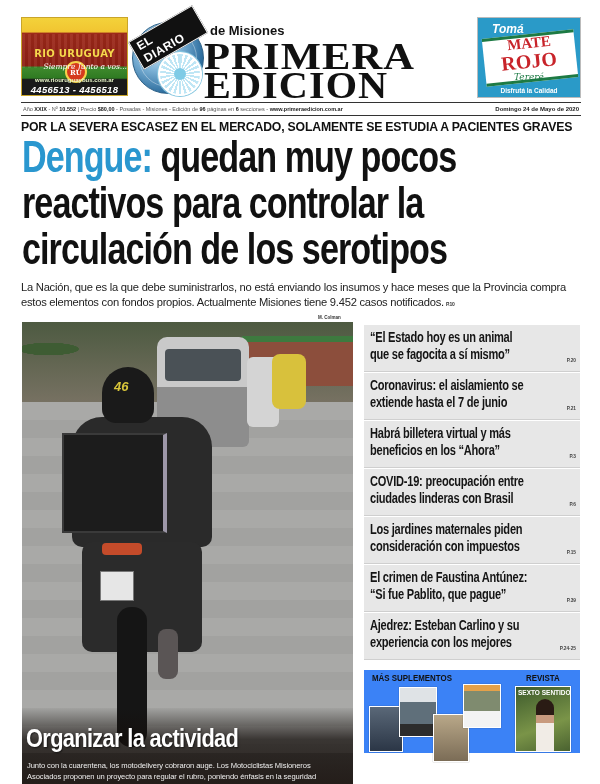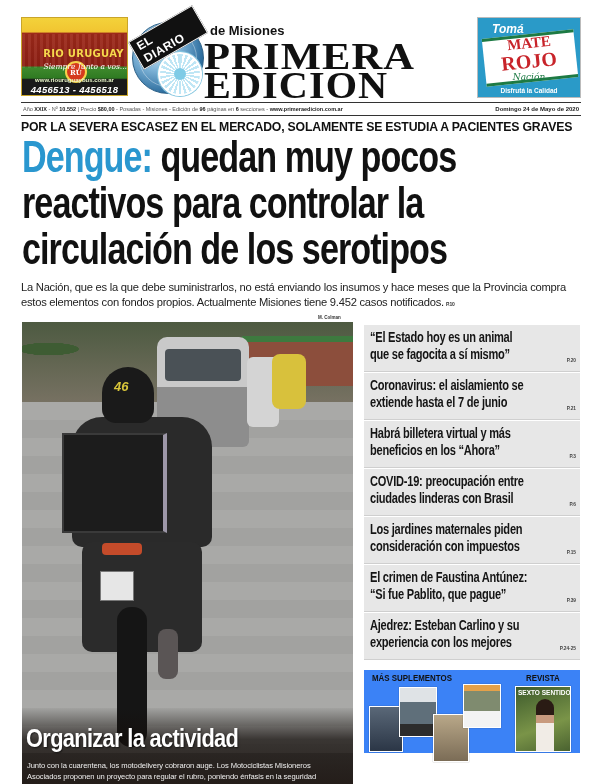--- a/index.html
+++ b/index.html
@@ -11,21 +11,21 @@
   .ad-left { position: absolute; left: 21px; top: 17px; width: 107px; height: 79px;
     background: linear-gradient(180deg, #f3d23a 0%, #f1c531 18%, #9e2a1a 20%, #8e1f14 62%, #3f8a2d 64%, #2f7a22 78%, #1a1a1a 80%);
     border: 1px solid #c9a52a; overflow: hidden; }
   .ad-left .stripes { position: absolute; left: 0; top: 16px; width: 100%; height: 34px;
     background: repeating-linear-gradient(90deg, rgba(255,255,255,0.06) 0 3px, rgba(0,0,0,0.05) 3px 6px); }
   .ad-left .emblem { position: absolute; left: 43px; top: 3px; width: 22px; height: 22px; border-radius: 50%;
     background: #d53a1e; border: 2px solid #f6d24a; color: #fff; font-size: 7px; font-weight: bold;
     display: flex; align-items: center; justify-content: center; font-family: "DejaVu Serif", serif; margin-top: 40px; }
   .ad-left .brand { position: absolute; left: 0; top: 30px; width: 100%; text-align: center;
     font-family: "DejaVu Sans", sans-serif; font-weight: bold; font-size: 10px; color: #f7d84d; letter-spacing: 0.3px;
-    text-shadow: 0 0 1px #6b1a0d; margin-left: 9px; }
+    text-shadow: 0 0 1px #6b1a0d; }
   .ad-left .slogan { position: absolute; left: 0; top: 44px; width: 100%; text-align: right;
     font-family: "DejaVu Serif", serif; font-style: italic; font-size: 7.5px; color: #fff; }
   .ad-left .web { position: absolute; left: 0; top: 59px; width: 100%; text-align: center;
     font-size: 6px; color: #e8f5c8; font-weight: bold; }
   .ad-left .phones { position: absolute; left: 0; top: 66px; width: 100%; text-align: center;
     font-size: 9.5px; font-weight: bold; color: #fff; letter-spacing: 0.3px; font-style: italic; }
 
   .logo-globe { position: absolute; left: 130px; top: 20px; width: 80px; height: 76px; }
   .globe { position: absolute; left: 2px; top: 2px; width: 72px; height: 72px; border-radius: 50%;
     background: radial-gradient(circle at 35% 35%, #e9f4fb 0%, #7fb4d8 35%, #2f6f9f 70%, #1d4d72 100%);
@@ -154,21 +154,21 @@
   </div>
   <div class="de-misiones">de Misiones</div>
   <div class="title-line title-1">PRIMERA</div>
   <div class="title-line title-2">EDICION</div>
 
   <div class="ad-right">
     <div class="banner"></div>
     <div class="toma">Tomá</div>
     <div class="mate">MATE</div>
     <div class="rojo">ROJO</div>
-    <div class="terere">Nación</div>
+    <div class="terere">Tereré</div>
     <div class="disfruta">Disfrutá la Calidad</div>
   </div>
 </header>
 
 <div class="folio">
   <span>
     <span>Año</span>
     <b>XXIX</b> -
     <span>Nº</span>
     <b>10.552</b> |

